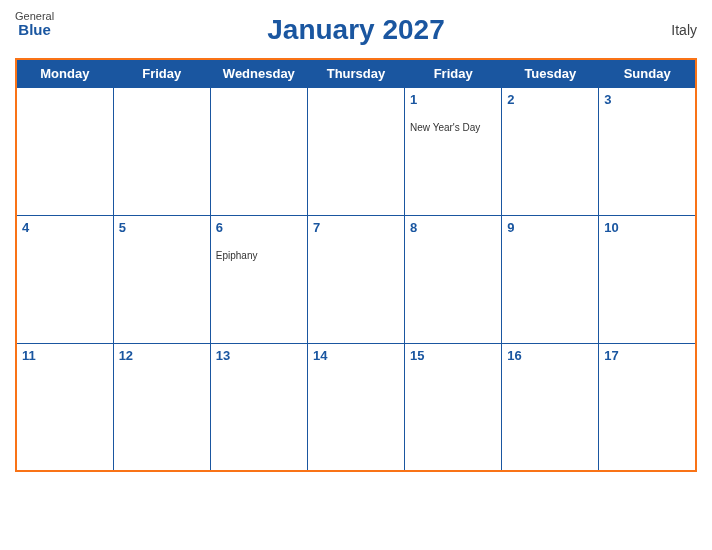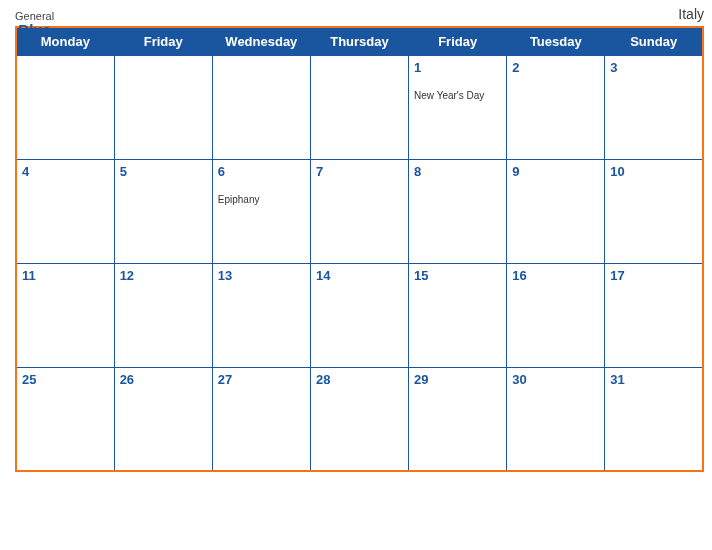--- a/index.html
+++ b/index.html
@@ -6,21 +6,21 @@
     body {
       width: 712px;
       height: 550px;
       font-family: Arial, sans-serif;
       background: #fff;
       overflow: hidden;
     }
     .calendar-container {
       width: 712px;
       height: 482px;
-      padding: 10px 8px 10px 15px;
+      padding: 10px 15px 10px 15px;
       display: flex;
       flex-direction: column;
     }
     .header {
       display: flex;
       align-items: center;
       justify-content: center;
       position: relative;
       margin-bottom: 8px;
       padding: 4px 0;
@@ -99,20 +99,21 @@
   </style>
 </head>
 <body>
 
 <div class="calendar-container">
   <div class="header">
     <div class="logo">
       <span class="logo-general">General</span>
       <span class="logo-blue">Blue</span>
     </div>
+    <div class="title">January 2027</div>
     <div class="country">Italy</div>
   </div>
 
   <table class="calendar-table">
     <thead>
       <tr>
         <th>Monday</th>
         <th>Friday</th>
         <th>Wednesday</th>
         <th>Thursday</th>
@@ -178,38 +179,15 @@
           <td>
             <span class="day-number">15</span>
           </td>
           <td>
             <span class="day-number">16</span>
           </td>
           <td>
             <span class="day-number">17</span>
           </td>
         </tr>
-        <tr>
-          <td>
-            <span class="day-number">25</span>
-          </td>
-          <td>
-            <span class="day-number">26</span>
-          </td>
-          <td>
-            <span class="day-number">27</span>
-          </td>
-          <td>
-            <span class="day-number">28</span>
-          </td>
-          <td>
-            <span class="day-number">29</span>
-          </td>
-          <td>
-            <span class="day-number">30</span>
-          </td>
-          <td>
-            <span class="day-number">31</span>
-          </td>
-        </tr>
       </tbody>
   </table>
 </div>
 
 </body></html>

